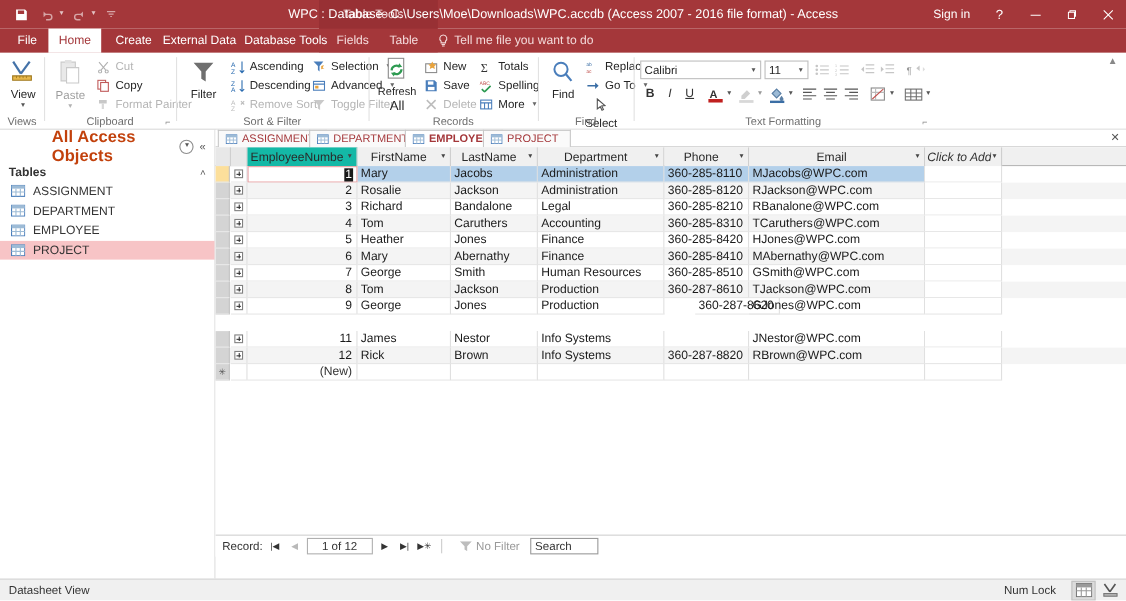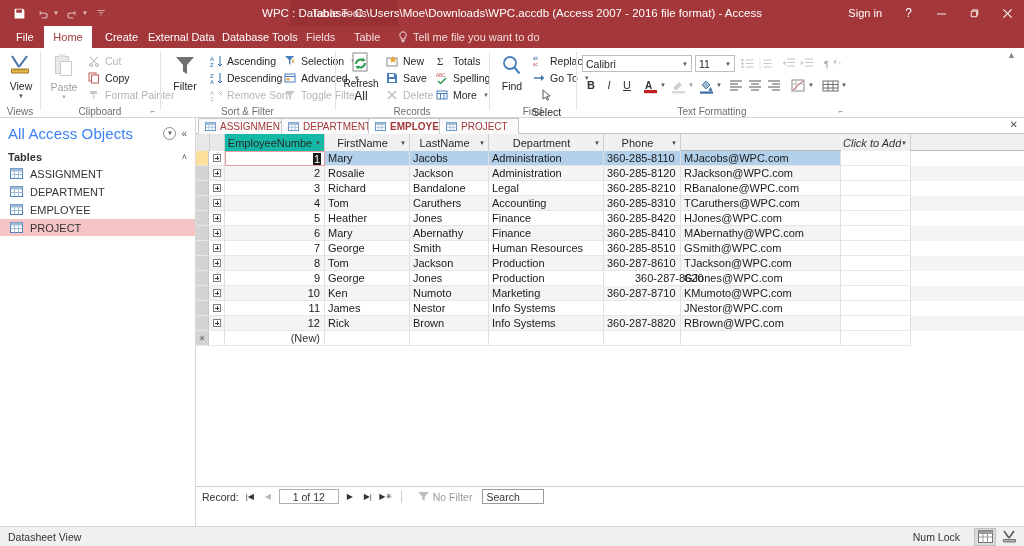--- a/index.html
+++ b/index.html
@@ -131,22 +131,23 @@
   
   .navpane {
     position: absolute; top: 118px; left: 0; width: 196px; height: 408px;
     background: #ffffff; border-right: 1px solid #d6d6d6;
   }
   .navhead {
     position: absolute; top: 4px; left: 8px; right: 4px; height: 22px;
     display: flex; align-items: center;
   }
   .navtitle {
-    font-size: 15px; color: #3b82f6; font-weight: normal;
+    font-size: 15px; color: #c2410c; font-weight: bold;
     letter-spacing: .1px;
+    margin-left: 39px;
   }
   .navhead-btns { margin-left: auto; display: flex; align-items: center; gap: 5px; padding-right: 4px; }
   .navcircle {
     width: 13px; height: 13px; border-radius: 50%;
     border: 1px solid #8d8d8d; color: #555; font-size: 6px;
     display: flex; align-items: center; justify-content: center;
   }
   .navgroup {
     position: absolute; left: 0; right: 0; height: 17px;
     display: flex; align-items: center;
@@ -824,20 +825,24 @@
           <span class="hdd">▼</span>
         </div>
         <div class="hcell" style="left:293px;width:115px;">
           <span class="htxt">Department</span>
           <span class="hdd">▼</span>
         </div>
         <div class="hcell" style="left:408px;width:77px;">
           <span class="htxt">Phone</span>
           <span class="hdd">▼</span>
         </div>
+        <div class="hcell" style="left:485px;width:160px;">
+          <span class="htxt">Email</span>
+          <span class="hdd">▼</span>
+        </div>
         <div class="hcell addcol" style="left:645px;width:70px;">
           <span class="htxt">Click to Add</span>
           <span class="hdd">▼</span>
         </div>
       </div>
 
       <div class="drow sel" style="top:17px;">
         <div class="rowsel cur"></div>
         <div class="expbtn">
             <span class="plusbox"></span>
@@ -959,33 +964,20 @@
           </div>
         <div class="dcell num" style="left:29px;width:100px;">9</div>
         <div class="dcell" style="left:129px;width:85px;">George</div>
         <div class="dcell" style="left:214px;width:79px;">Jones</div>
         <div class="dcell" style="left:293px;width:115px;">Production</div>
         <div class="dcell" style="left:408px;width:77px;margin-left:28px;">360-287-8620</div>
         <div class="dcell" style="left:485px;width:160px;">GJones@WPC.com</div>
         <div class="dcell" style="left:645px;width:70px;background:#fff;"></div>
       </div>
 
-      <div class="drow alt" style="top:152px;">
-        <div class="rowsel"></div>
-        <div class="expbtn">
-            <span class="plusbox"></span>
-          </div>
-        <div class="dcell num" style="left:29px;width:100px;">10</div>
-        <div class="dcell" style="left:129px;width:85px;">Ken</div>
-        <div class="dcell" style="left:214px;width:79px;">Numoto</div>
-        <div class="dcell" style="left:293px;width:115px;">Marketing</div>
-        <div class="dcell" style="left:408px;width:77px;">360-287-8710</div>
-        <div class="dcell" style="left:485px;width:160px;">KMumoto@WPC.com</div>
-        <div class="dcell" style="left:645px;width:70px;background:#fff;"></div>
-      </div>
 
       <div class="drow" style="top:167px;">
         <div class="rowsel"></div>
         <div class="expbtn">
             <span class="plusbox"></span>
           </div>
         <div class="dcell num" style="left:29px;width:100px;">11</div>
         <div class="dcell" style="left:129px;width:85px;">James</div>
         <div class="dcell" style="left:214px;width:79px;">Nestor</div>
         <div class="dcell" style="left:293px;width:115px;">Info Systems</div>

